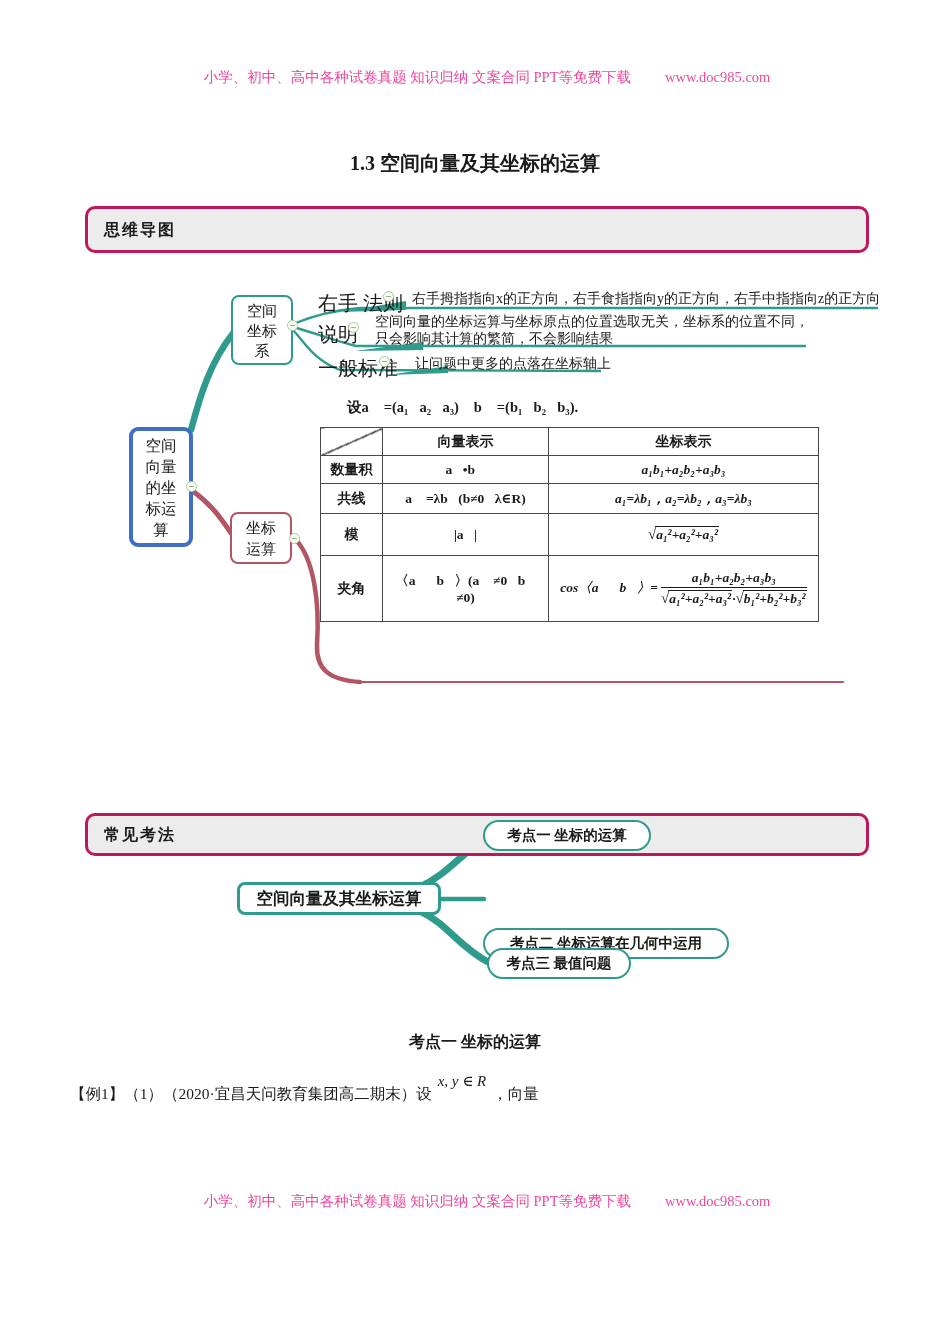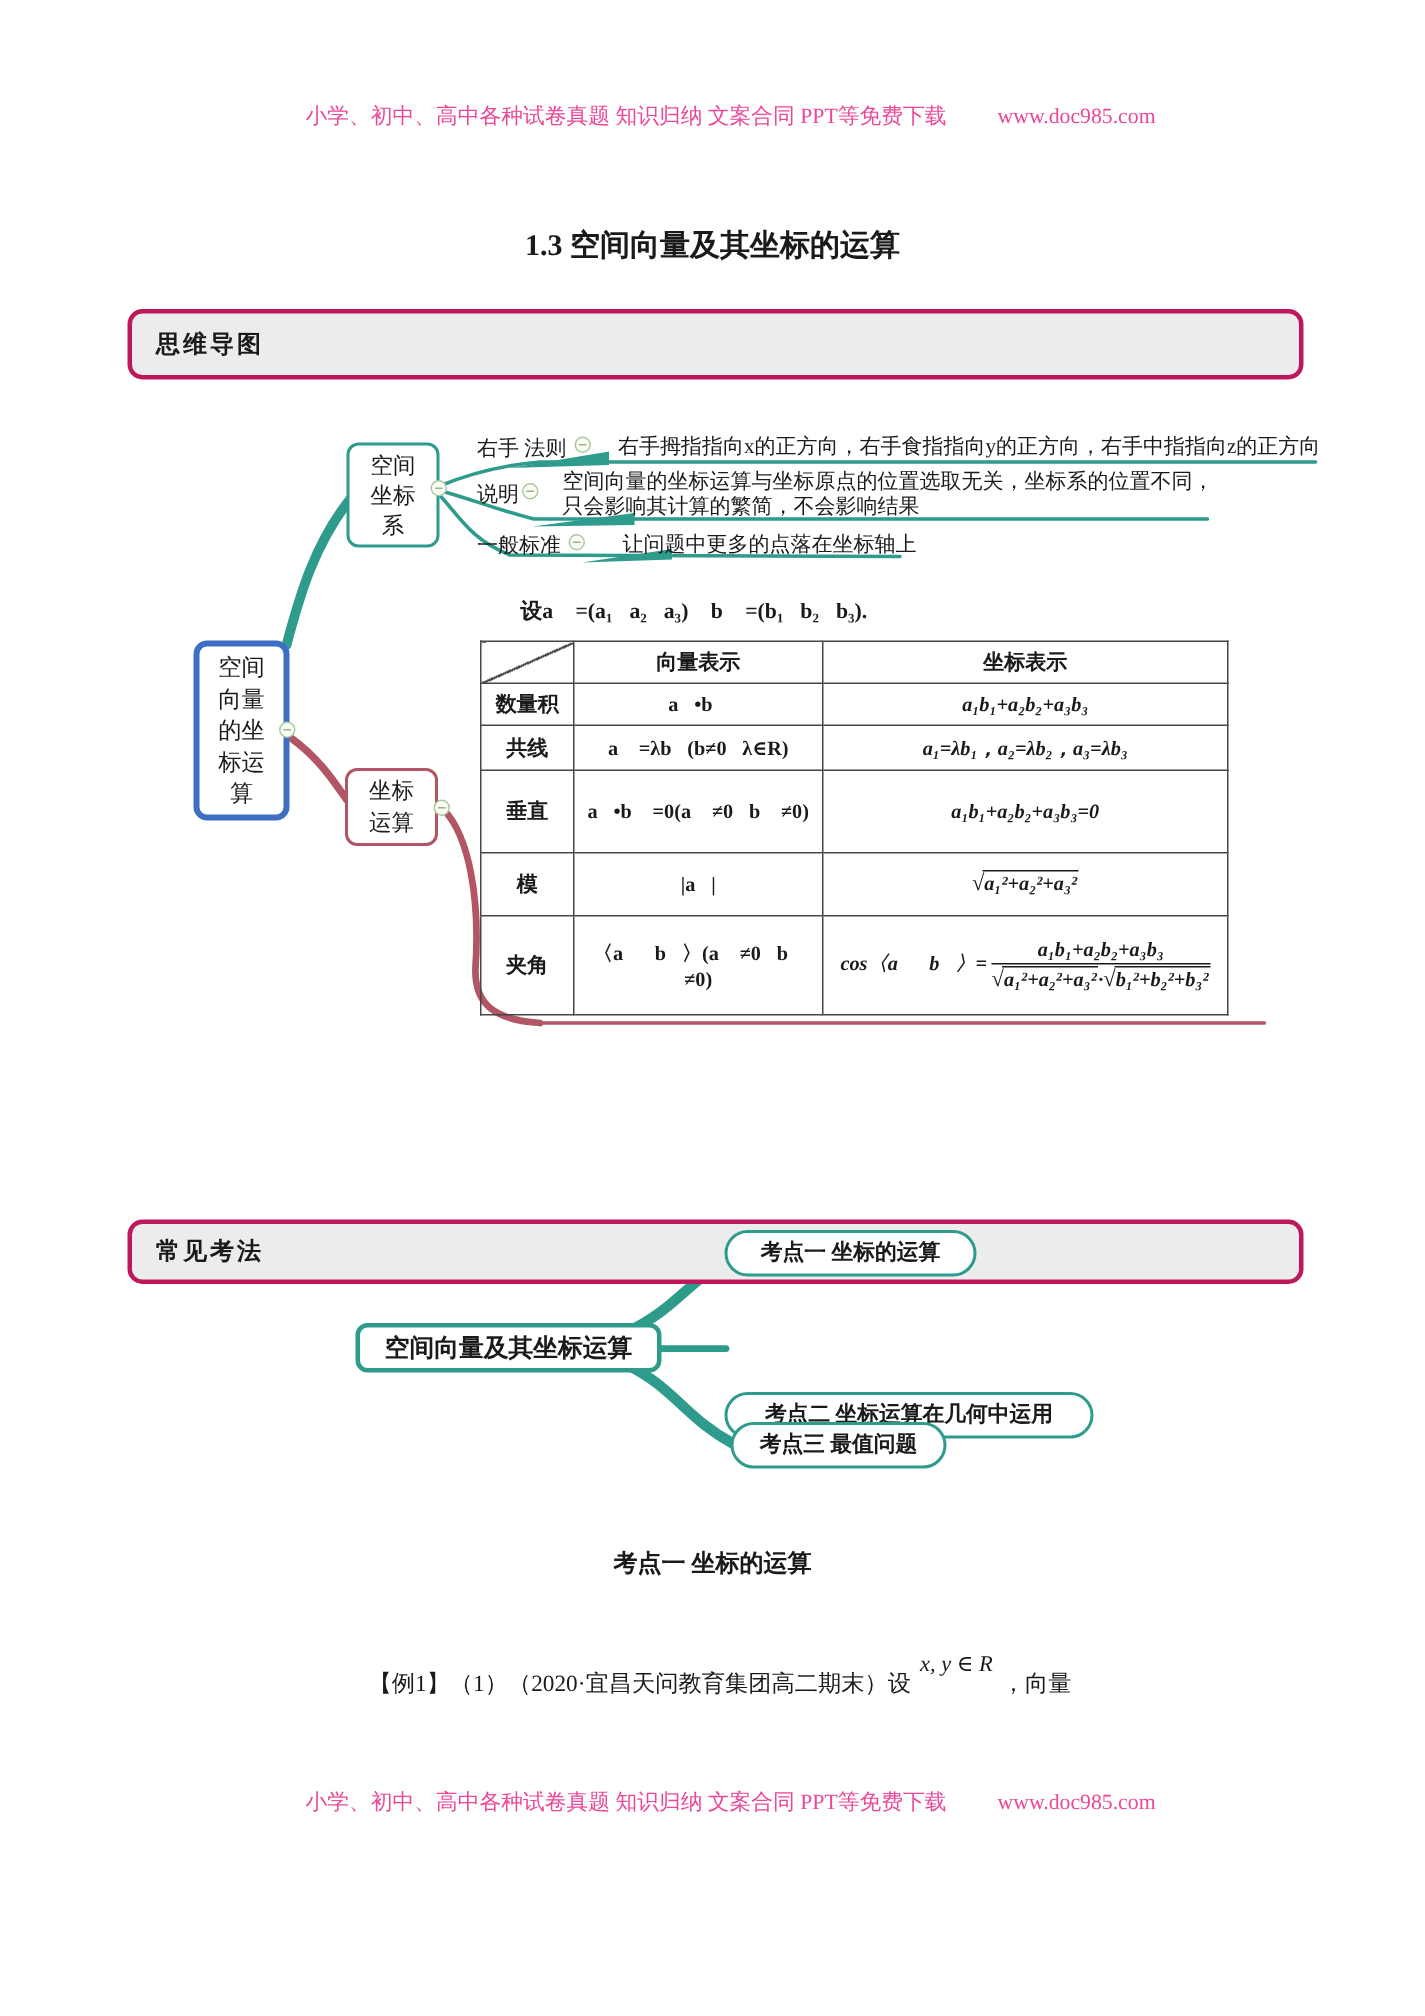--- a/index.html
+++ b/index.html
@@ -22,21 +22,21 @@
             font-weight:bold;font-size:16px;letter-spacing:2px;}
 
   .node{position:absolute;background:#fff;text-align:center;white-space:pre-line;}
   .node-cs{left:231px;top:295px;width:58px;height:62px;border:2.5px solid #2e9b8c;border-radius:8px;
            font-size:15px;line-height:20px;padding-top:4px;}
   .node-root1{left:129px;top:427px;width:56px;height:108px;border:4px solid #3e6fc4;border-radius:9px;
            font-size:15.5px;line-height:21px;padding-top:4px;font-weight:500;}
   .node-co{left:230px;top:512px;width:58px;height:44px;border:2.5px solid #b25564;border-radius:8px;
            font-size:15px;line-height:21px;padding-top:4px;}
 
-  .blabel{position:absolute;font-size:14px;white-space:nowrap;}
+  .blabel{position:absolute;font-size:20px;white-space:nowrap;}
   .btext{position:absolute;font-size:14px;white-space:pre-line;line-height:17px;}
 
   .minus{position:absolute;width:11px;height:11px;border:1px solid #a9c9a2;border-radius:50%;
          background:#fbfdf3;box-sizing:border-box;}
   .minus::after{content:"";position:absolute;left:2px;right:2px;top:4px;border-top:1px solid #94b28e;}
 
   .intro{position:absolute;left:347px;top:398px;font-size:14.5px;font-weight:bold;}
 
   .vtable{position:absolute;left:320px;top:427px;border-collapse:collapse;table-layout:fixed;}
   .vtable td,.vtable th{border:1.5px solid #474747;padding:0 4px;text-align:center;
@@ -59,21 +59,21 @@
               border:3px solid #2e9b8c;border-radius:8px;text-align:center;
               font-weight:bold;font-size:16.5px;line-height:27px;}
   .pill{position:absolute;background:#fff;border:2.5px solid #2e9b8c;border-radius:16px;
         text-align:center;font-weight:bold;font-size:14.5px;line-height:27px;height:27px;}
   .pill.p1{left:483px;top:820px;width:164px;}
   .pill.p2{left:483px;top:928px;width:242px;}
   .pill.p3{left:487px;top:948px;width:140px;}
 
   .heading2{position:absolute;top:1032px;left:0;width:100%;text-align:center;
             font-weight:bold;font-size:16px;}
-  .example{position:absolute;left:70px;top:1112px;width:820px;font-size:15.5px;text-align:center;}
+  .example{position:absolute;left:70px;top:1084px;width:820px;font-size:15.5px;}
   .math-raised{display:inline-block;transform:translateY(-13px);font-style:italic;
                font-size:15px;margin:0 6px;}
 </style>
 </head>
 <body>
 
 <div class="page">
 
   <svg class="edges" width="950" height="1344" viewBox="0 0 950 1344">
 
@@ -150,25 +150,20 @@
     <tr style="height:28px">
       <td class="rowname">数量积</td>
       <td class="c-vec">a⃗•b⃗</td>
       <td class="c-coord">a₁b₁+a₂b₂+a₃b₃</td>
     </tr>
     <tr style="height:30px">
       <td class="rowname">共线</td>
       <td class="c-vec">a⃗ =λb⃗(b≠0，λ∈R)</td>
       <td class="c-coord">a₁=λb₁，a₂=λb₂，a₃=λb₃</td>
     </tr>
-    <tr style="height:55px">
-      <td class="rowname">垂直</td>
-      <td class="c-vec">a⃗•b⃗ =0(a⃗ ≠0，b⃗ ≠0)</td>
-      <td class="c-coord">a₁b₁+a₂b₂+a₃b₃=0</td>
-    </tr>
     <tr style="height:42px">
       <td class="rowname">模</td>
       <td class="c-vec">|a⃗|</td>
       <td class="c-coord">
         <span class="sqrt"><span class="rsign">√</span><span class="radicand">a₁²+a₂²+a₃²</span></span>
       </td>
     </tr>
     <tr style="height:66px">
       <td class="rowname">夹角</td>
       <td class="c-vec">〈a⃗，b⃗〉(a⃗ ≠0，b⃗ ≠0)</td>

